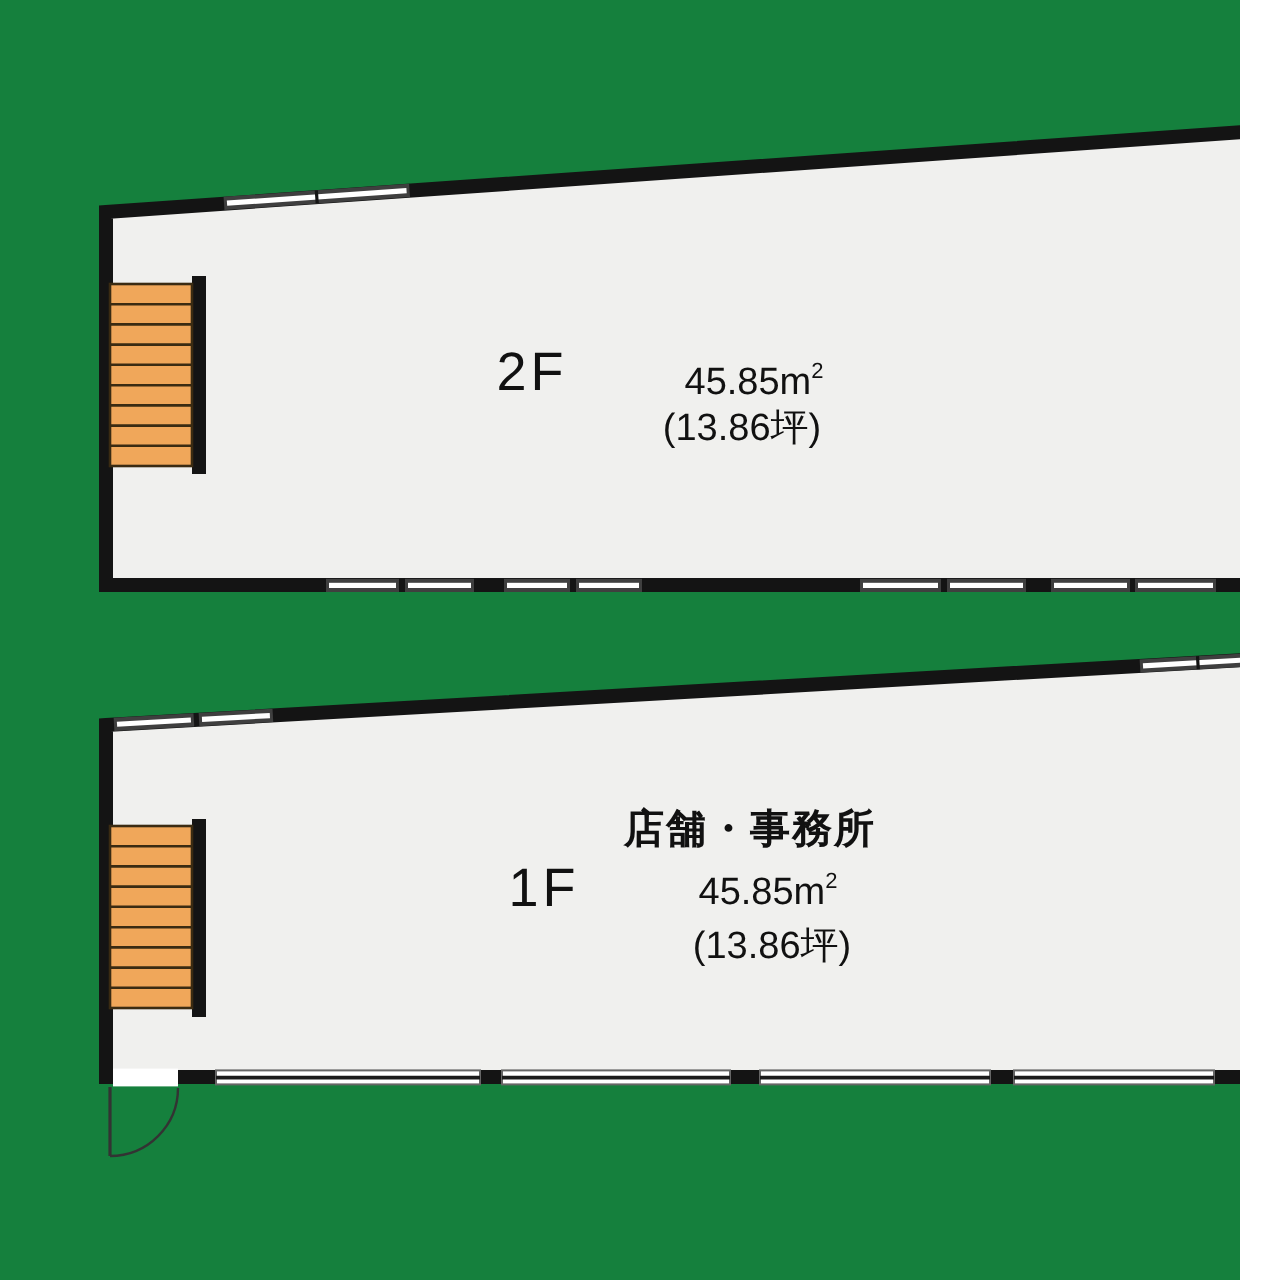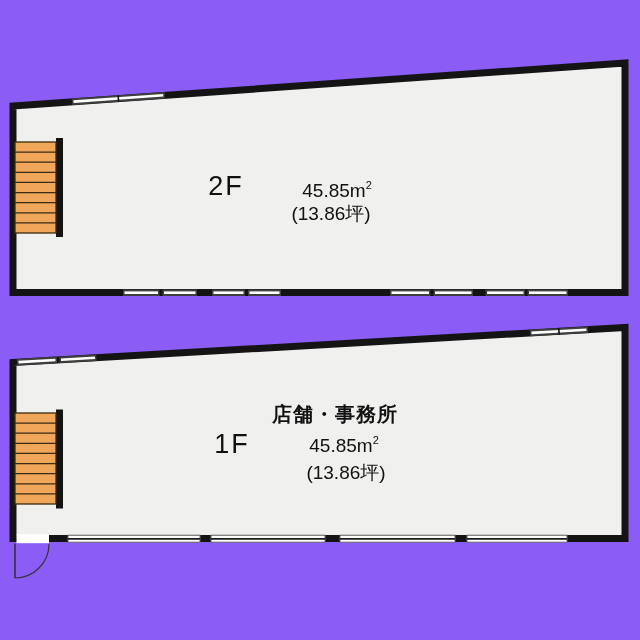--- a/index.html
+++ b/index.html
@@ -1,16 +1,16 @@
 <!DOCTYPE html>
 <html><head>
 <meta charset="utf-8">
 <style>
   html,body{margin:0;padding:0;background:#ffffff;}
-  .canvas{width:640px;height:640px;position:relative;background:#8b5cf6;overflow:hidden;}
+  .canvas{width:580px;height:640px;position:relative;background:#15803d;overflow:hidden;padding-left:40px;}
   svg{display:block;}
   text{font-family:"Liberation Sans","DejaVu Sans",sans-serif;fill:#111;}
   .floor-label{font-size:27px;letter-spacing:2px;}
   .area-text{font-size:19px;}
   .area-sup{font-size:11px;}
   .usage-text{font-size:20px;font-weight:600;letter-spacing:1px;}
 </style>
 </head>
 <body>
 

